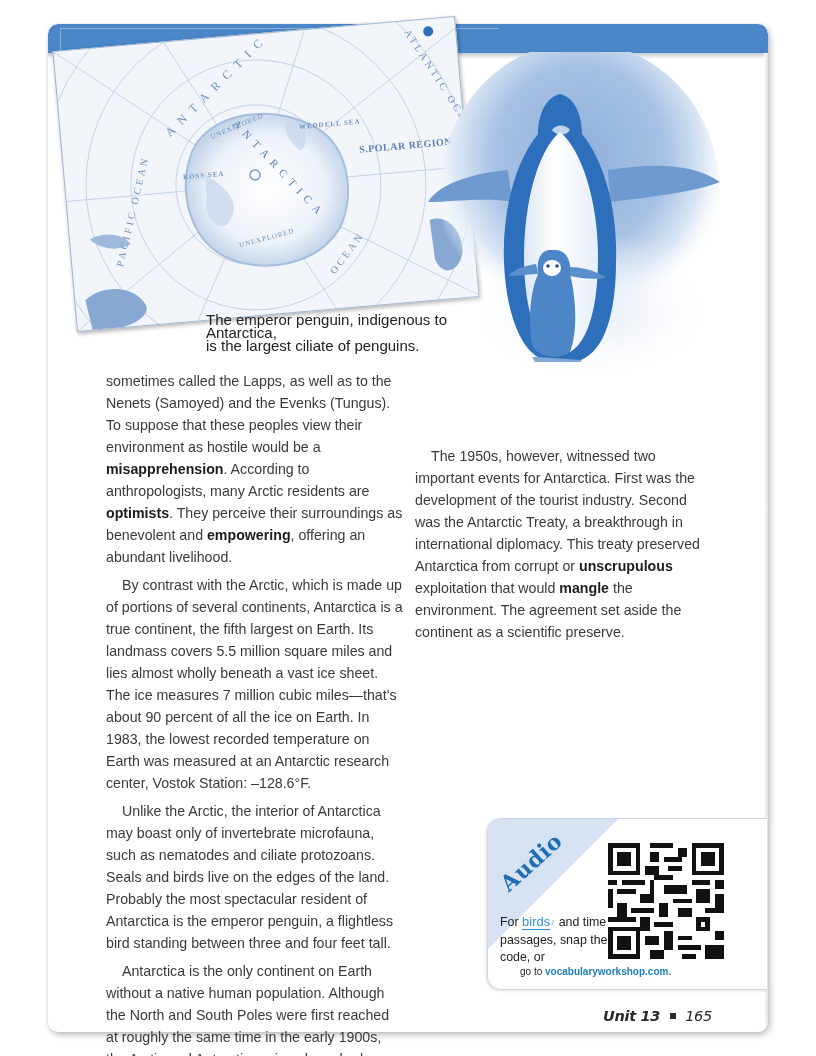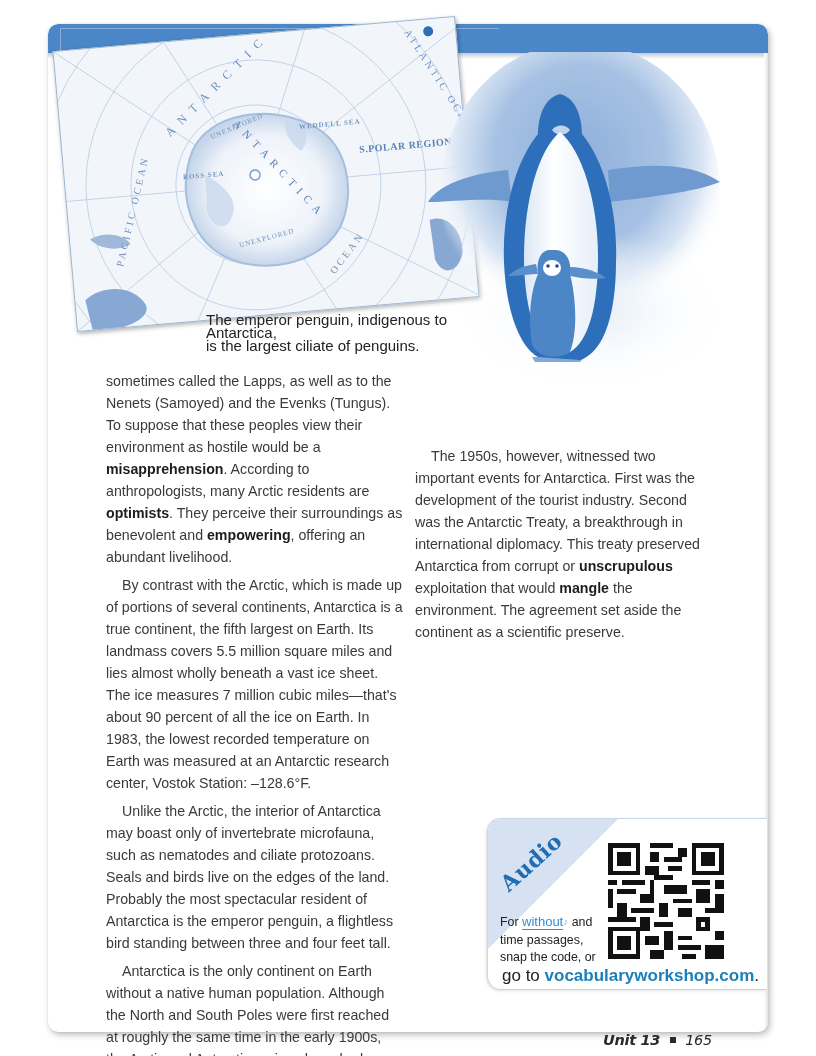--- a/index.html
+++ b/index.html
@@ -74,29 +74,29 @@
     position: absolute; left: 6px; top: 30px; transform: rotate(-42deg);
     color: #1e6db5; font-family: "DejaVu Serif", serif; font-weight: bold;
     font-size: 22px; letter-spacing: 0.5px;
   }
   .audio-text {
     position: absolute; left: 12px; top: 94px; width: 112px;
     font-size: 12.4px; line-height: 17.5px; color: #222;
   }
   .iwords { color: #2f8fd8; font-size: 13px; border-bottom: 1px solid #2f8fd8; }
   .audio-url {
-    position: absolute; left: 14px; top: 147px; font-size: 17px; color: #222; white-space: nowrap;
+    position: absolute; left: 32px; top: 147px; font-size: 10px; color: #222; white-space: nowrap;
   }
   .audio-url b { color: #1b7fb8; }
   .qr { position: absolute; left: 119px; top: 24px; width: 118px; height: 116px; }
 
   .footer {
     position: absolute; left: 603px; top: 1008px;
     font-size: 14.5px; font-weight: bold; font-style: italic; color: #2a2a2a;
-    font-family: "DejaVu Sans", sans-serif; letter-spacing: -0.3px; margin-top: 24px;
+    font-family: "DejaVu Sans", sans-serif; letter-spacing: -0.3px;
   }
   .footer .sq { display: inline-block; width: 6px; height: 6px; background: #2a2a2a; margin: 0 9px 2px 10px; vertical-align: middle; }
   .footer .num { font-weight: normal; }
 </style>
 </head>
 <body>
 
 <div class="page">
   <div class="top-band"></div>
   <div class="band-shadow"></div>
@@ -202,21 +202,21 @@
 </div>
 
 <div class="col col-right">
   <p class="indent"><span>The 1950s, however, witnessed two important events for Antarctica. First was the development of the tourist industry. Second was the Antarctic Treaty, a breakthrough in international diplomacy. This treaty preserved Antarctica from corrupt or </span><b>unscrupulous</b><span> exploitation that would </span><b>mangle</b><span> the environment. The agreement set aside the continent as a scientific preserve.</span></p>
 </div>
 
 <div class="audio-box">
   <div class="audio-corner"></div>
   <div class="audio-title">Audio</div>
   <div class="audio-text">
-    <span>For </span><span class="iwords">without</span><span style="color:#7fb2e2;font-size:10px;vertical-align:top;">♪</span><span> and time passages, snap the code, or</span>
+    <span>For </span><span class="iwords">birds</span><span style="color:#7fb2e2;font-size:10px;vertical-align:top;">♪</span><span> and time passages, snap the code, or</span>
   </div>
   <div class="audio-url">
     <span>go to </span><b>vocabularyworkshop.com</b><span>.</span>
   </div>
   <svg class="qr" viewBox="0 0 25 25" shape-rendering="crispEdges">
     <rect width="25" height="25" fill="#fff"></rect>
     <g fill="#111">
       <rect x="0" y="0" width="7" height="7"></rect>
         <rect x="1" y="1" width="5" height="5" fill="#fff"></rect>
         <rect x="2" y="2" width="3" height="3"></rect>

